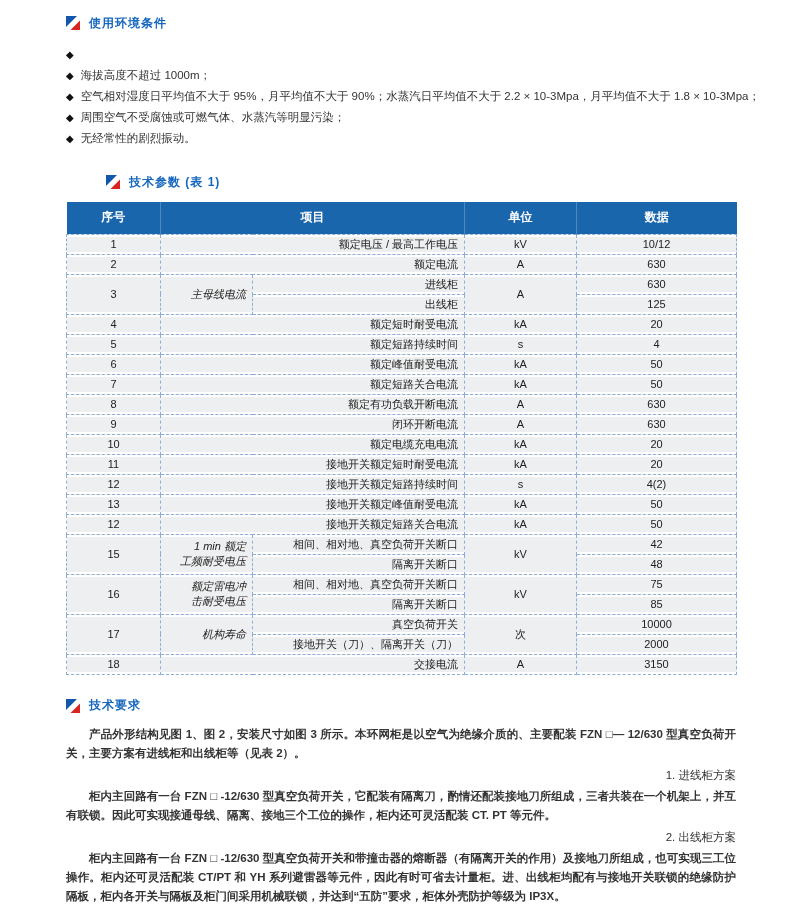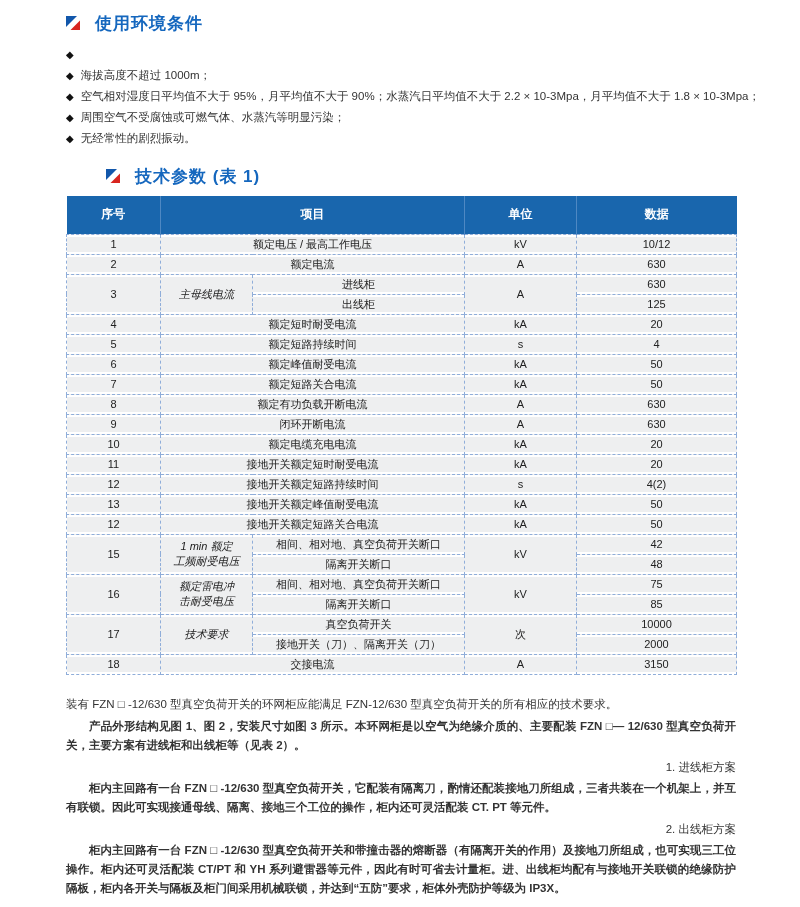--- a/index.html
+++ b/index.html
@@ -20,64 +20,64 @@
     background: #ffffff;
     overflow: hidden;
     font-family: "Liberation Sans", "DejaVu Sans", sans-serif;
     color: var(--text);
   }
   .page { padding: 12px 0 0 66px; width: 800px; }
   .content { width: 670px; }
 
   
   .sec-title {
-    display: flex; align-items: center; gap: 15px;
+    display: flex; align-items: center; gap: 9px;
     color: var(--title-blue);
-    font-size: 17px; font-weight: bold;
+    font-size: 12px; font-weight: bold;
     letter-spacing: 1px;
     height: 22px;
   }
   .sec-icon { width: 14px; height: 14px; flex: 0 0 14px; display: block; }
 
   
   .bullet-list { margin-top: 10px; margin-bottom: 16px; }
   .bullet { display: flex; align-items: flex-start; line-height: 21px; font-size: 11.5px; }
   .diamond { color: var(--bullet); font-size: 10px; line-height: 21px; margin-right: 7px; flex: 0 0 auto; }
   .bullet-text { white-space: nowrap; }
 
   
-  .params-title { margin-top: 16px; padding-left: 40px; }
+  .params-title { margin-top: 22px; padding-left: 40px; }
   table.pt {
     width: 670px;
     margin-top: 9px;
     border-collapse: collapse;
     table-layout: fixed;
     font-size: 11px;
   }
-  table.pt thead tr { height: 38px; }
+  table.pt thead tr { height: 32px; }
   table.pt th {
     background: var(--header-bg);
     color: var(--header-text);
     font-size: 12px; font-weight: bold;
     border-left: 1px solid var(--header-divider);
   }
   table.pt th:first-child { border-left: none; }
   table.pt tbody tr { height: 20px; }
   table.pt td {
     border: 1px dashed var(--dash-blue);
     background-color: var(--row-bg);
     background-image: linear-gradient(#fff,#fff), linear-gradient(#fff,#fff);
     background-size: 100% 2px, 100% 2px;
     background-position: 0 0, 0 100%;
     background-repeat: no-repeat;
     padding: 0 6px;
     color: #222;
   }
   td.c-no, td.c-unit, td.c-val { text-align: center; }
-  td.c-item, td.c-sub, td.c-label { text-align: center; padding-left: 14px; }
+  td.c-item, td.c-sub, td.c-label { text-align: right; padding-left: 14px; }
   td.c-label { white-space: pre-line; line-height: 15px; font-style: italic; }
 
   
   .req-block { margin-top: 20px; }
   .req-paragraphs { margin-top: 8px; }
   .para {
     font-size: 11.5px;
     line-height: 19px;
     text-align: justify;
     margin-bottom: 3px;
@@ -259,41 +259,47 @@
             <td class="c-sub">相间、相对地、真空负荷开关断口</td>
             <td class="c-unit" rowspan="2">kV</td>
             <td class="c-val">75</td>
           </tr>
           <tr>
             <td class="c-sub">隔离开关断口</td>
             <td class="c-val">85</td>
           </tr>
           <tr>
             <td class="c-no" rowspan="2">17</td>
-            <td class="c-label" rowspan="2">技术要求</td>
+            <td class="c-label" rowspan="2">机构寿命</td>
             <td class="c-sub">真空负荷开关</td>
             <td class="c-unit" rowspan="2">次</td>
             <td class="c-val">10000</td>
           </tr>
           <tr>
             <td class="c-sub">接地开关（刀）、隔离开关（刀）</td>
             <td class="c-val">2000</td>
           </tr>
           <tr>
             <td class="c-no">18</td>
             <td class="c-item" colspan="2">交接电流</td>
             <td class="c-unit">A</td>
             <td class="c-val">3150</td>
           </tr>
         </tbody>
     </table>
 
     <div class="req-block">
+      <div class="sec-title">
+        <svg class="sec-icon" viewBox="0 0 14 14">
+          <polygon points="0,0 11,0 0,11" fill="var(--icon-blue)"></polygon>
+          <polygon points="14,4.5 14,14 4.5,14" fill="var(--icon-red)"></polygon>
+        </svg>
+        <span>技术要求</span>
+      </div>
       <div class="req-paragraphs">
-  <p class="para plain">装有 FZN □ -12/630 型真空负荷开关的环网柜应能满足 FZN-12/630 型真空负荷开关的所有相应的技术要求。</p>
 
   <p class="para indent">产品外形结构见图 1、图 2，安装尺寸如图 3 所示。本环网柜是以空气为绝缘介质的、主要配装 FZN □— 12/630 型真空负荷开关，主要方案有进线柜和出线柜等（见表 2）。</p>
 
   <p class="para item">1.  进线柜方案</p>
 
   <p class="para indent">柜内主回路有一台 FZN □ -12/630 型真空负荷开关，它配装有隔离刀，酌情还配装接地刀所组成，三者共装在一个机架上，并互有联锁。因此可实现接通母线、隔离、接地三个工位的操作，柜内还可灵活配装 CT. PT 等元件。</p>
 
   <p class="para item">2.  出线柜方案</p>
 
   <p class="para indent">柜内主回路有一台 FZN □ -12/630 型真空负荷开关和带撞击器的熔断器（有隔离开关的作用）及接地刀所组成，也可实现三工位操作。柜内还可灵活配装 CT/PT 和 YH 系列避雷器等元件，因此有时可省去计量柜。进、出线柜均配有与接地开关联锁的绝缘防护隔板，柜内各开关与隔板及柜门间采用机械联锁，并达到“五防”要求，柜体外壳防护等级为 IP3X。</p>

